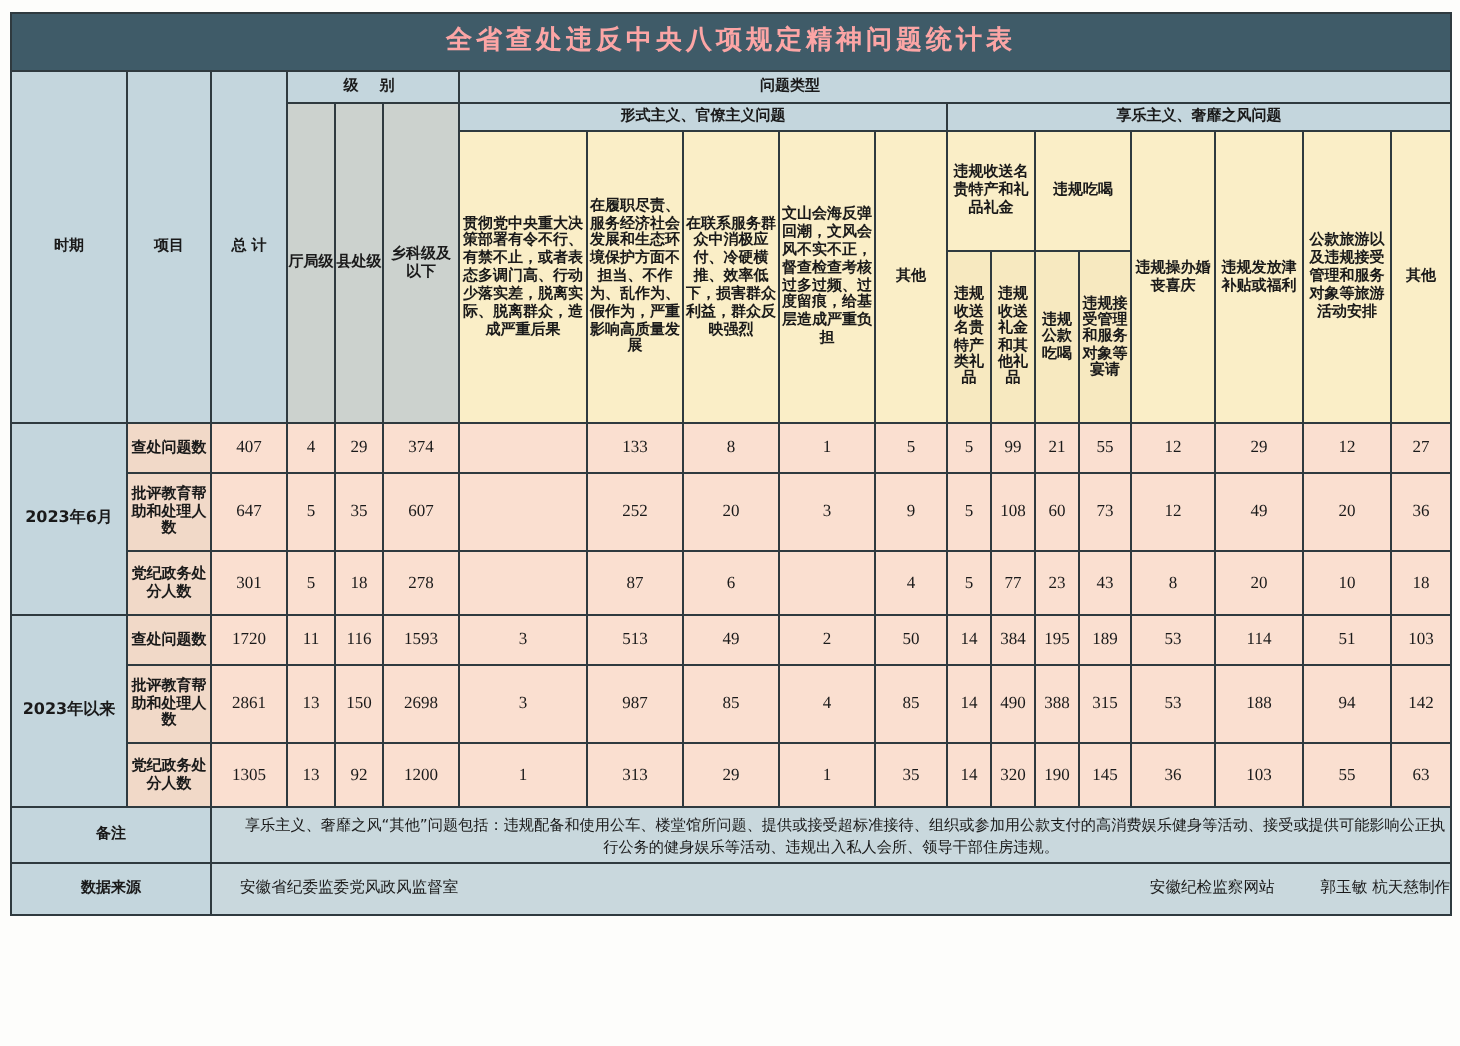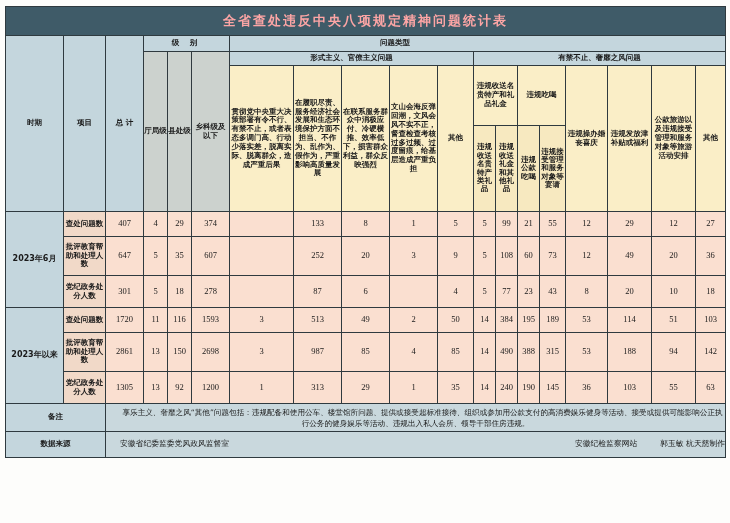--- a/index.html
+++ b/index.html
@@ -102,21 +102,21 @@
     <td class="bluehead" rowspan="4">总 计</td>
     <td class="bluehead spaced" colspan="3">级 别</td>
     <td class="bluehead" colspan="13" style="text-align:left;padding-left:150px">问题类型</td>
   </tr>
 
   <tr style="height:14px">
     <td class="greyhead" rowspan="3">厅局级</td>
     <td class="greyhead" rowspan="3">县处级</td>
     <td class="greyhead" rowspan="3">乡科级及以下</td>
     <td class="bluehead" colspan="5">形式主义、官僚主义问题</td>
-    <td class="bluehead" colspan="8">有禁不止、奢靡之风问题</td>
+    <td class="bluehead" colspan="8">享乐主义、奢靡之风问题</td>
   </tr>
 
   <tr style="height:60px">
     <td class="creamhead wide-label" rowspan="2">贯彻党中央重大决策部署有令不行、有禁不止，或者表态多调门高、行动少落实差，脱离实际、脱离群众，造成严重后果</td>
     <td class="creamhead wide-label" rowspan="2">在履职尽责、服务经济社会发展和生态环境保护方面不担当、不作为、乱作为、假作为，严重影响高质量发展</td>
     <td class="creamhead wide-label" rowspan="2">在联系服务群众中消极应付、冷硬横推、效率低下，损害群众利益，群众反映强烈</td>
     <td class="creamhead wide-label" rowspan="2">文山会海反弹回潮，文风会风不实不正，督查检查考核过多过频、过度留痕，给基层造成严重负担</td>
     <td class="creamhead" rowspan="2">其他</td>
 
     <td class="creamhead wide-label" colspan="2">违规收送名贵特产和礼品礼金</td>
@@ -243,21 +243,21 @@
     <td class="datacell num">1305</td>
     <td class="datacell num">13</td>
     <td class="datacell num">92</td>
     <td class="datacell num">1200</td>
     <td class="datacell num">1</td>
     <td class="datacell num">313</td>
     <td class="datacell num">29</td>
     <td class="datacell num">1</td>
     <td class="datacell num">35</td>
     <td class="datacell num">14</td>
-    <td class="datacell num">240</td>
+    <td class="datacell num">320</td>
     <td class="datacell num">190</td>
     <td class="datacell num">145</td>
     <td class="datacell num">36</td>
     <td class="datacell num">103</td>
     <td class="datacell num">55</td>
     <td class="datacell num">63</td>
   </tr>
 
   <tr style="height:28px">
     <td class="noteblue" colspan="2">备注</td>

